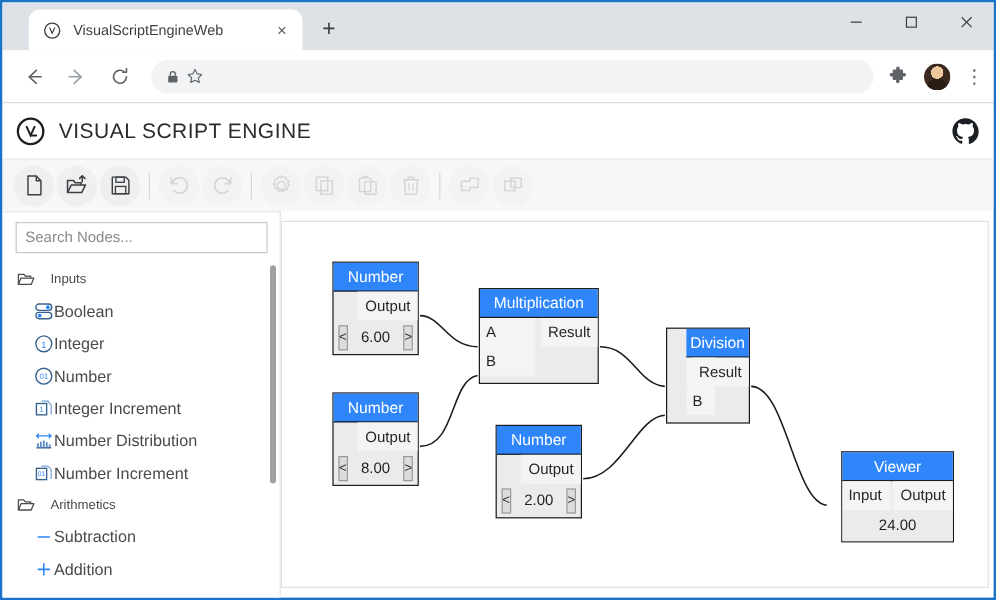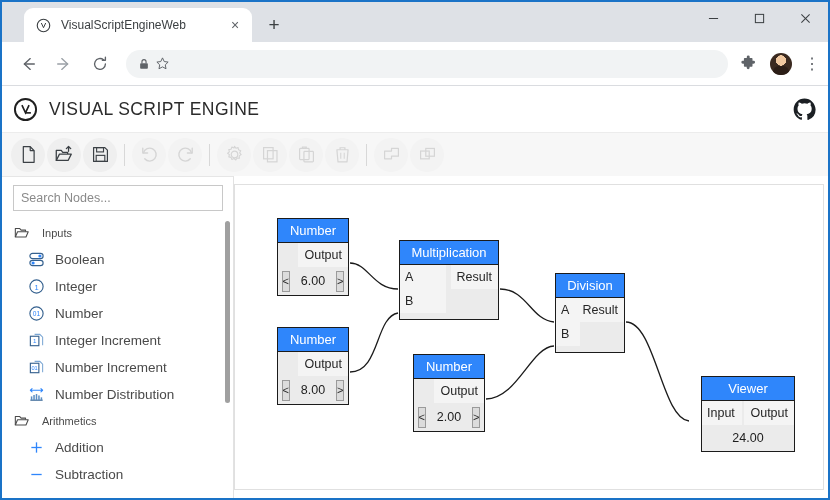--- a/index.html
+++ b/index.html
@@ -154,21 +154,21 @@
   }
   .search-input::placeholder { color: #8a8a8a; }
   .node-list { position: relative; margin-top: 9px; }
   .group-row {
     display: flex; align-items: center; height: 26px; padding-left: 11px;
   }
   .group-label { margin-left: 11px; font-size: 11px; color: #4a4a4a; }
   .item-row {
     display: flex; align-items: center; height: 27px; padding-left: 25px;
   }
-  .item-label { margin-left: 10px; font-size: 13.5px; color: #4a4a4a; }
+  .item-label { font-size: 13.5px; color: #4a4a4a; }
   .ico { width: 18px; height: 18px; display: flex; align-items: center; justify-content: center; flex: 0 0 18px;}
   .sb-scroll {
     position: absolute; right: 3px; top: 44px; width: 5px; height: 182px;
     background: #a0a0a0; border-radius: 3px;
   }
 
   
   .canvas {
     position: absolute; left: 232px; top: 182px;
     width: 590px; height: 306px;
@@ -444,70 +444,70 @@
               <rect x="2.5" y="4.5" width="9" height="10" fill="none" stroke="#35618f" stroke-width="1.2"></rect>
               <text x="7" y="11.6" font-family="Liberation Sans, sans-serif" font-size="6.6" fill="#2f86fb" text-anchor="middle">1</text>
             </svg>
         </span>
         <span class="item-label">Integer Increment</span>
       </div>
 
       <div class="item-row">
         <span class="ico">
           <svg width="17" height="17" viewBox="0 0 18 18">
-              <path d="M7 2.5 H12.5 L15.5 5.5 V14" fill="none" stroke="#7aa6d4" stroke-width="1.1"></path>
-              <rect x="2.5" y="4.5" width="9" height="10" fill="none" stroke="#35618f" stroke-width="1.2"></rect>
-              <text x="7" y="11.4" font-family="Liberation Sans, sans-serif" font-size="6" fill="#2f86fb" text-anchor="middle">01</text>
-            </svg>
-        </span>
-        <span class="item-label">Number Increment</span>
-      </div>
-
-      <div class="item-row">
-        <span class="ico">
-          <svg width="17" height="17" viewBox="0 0 18 18">
               <path d="M2.5 4.5 H15.5 M2.5 4.5 L4.3 2.8 M2.5 4.5 L4.3 6.2 M15.5 4.5 L13.7 2.8 M15.5 4.5 L13.7 6.2" fill="none" stroke="#2f86fb" stroke-width="1.1" stroke-linecap="round"></path>
               <line x1="2.5" y1="15" x2="15.5" y2="15" stroke="#35618f" stroke-width="1.2"></line>
               <rect x="3" y="11" width="1.6" height="4" fill="#5c8ec4"></rect>
               <rect x="5.6" y="9.5" width="1.6" height="5.5" fill="#5c8ec4"></rect>
               <rect x="8.2" y="8.5" width="1.6" height="6.5" fill="#5c8ec4"></rect>
               <rect x="10.8" y="10" width="1.6" height="5" fill="#5c8ec4"></rect>
               <rect x="13.4" y="12" width="1.6" height="3" fill="#5c8ec4"></rect>
             </svg>
         </span>
         <span class="item-label">Number Distribution</span>
       </div>
 
+      <div class="item-row">
+        <span class="ico">
+          <svg width="17" height="17" viewBox="0 0 18 18">
+              <path d="M7 2.5 H12.5 L15.5 5.5 V14" fill="none" stroke="#7aa6d4" stroke-width="1.1"></path>
+              <rect x="2.5" y="4.5" width="9" height="10" fill="none" stroke="#35618f" stroke-width="1.2"></rect>
+              <text x="7" y="11.4" font-family="Liberation Sans, sans-serif" font-size="6" fill="#2f86fb" text-anchor="middle">01</text>
+            </svg>
+        </span>
+        <span class="item-label">Number Increment</span>
+      </div>
+
       <div class="group-row">
         <span class="ico">
           <svg width="16" height="16" viewBox="0 0 18 18">
               <path d="M1.5 13.5 V4 H6.5 L8 5.8 H13 V7.2" fill="none" stroke="#4a4a4a" stroke-width="1.2" stroke-linejoin="round"></path>
               <path d="M1.5 13.5 L4 7.6 H16 L13.5 13.5 Z" fill="none" stroke="#4a4a4a" stroke-width="1.2" stroke-linejoin="round"></path>
             </svg>
         </span>
         <span class="group-label">Arithmetics</span>
       </div>
 
       <div class="item-row">
         <span class="ico">
           <svg width="15" height="15" viewBox="0 0 16 16">
+              <line x1="2.5" y1="8" x2="13.5" y2="8" stroke="#2f86fb" stroke-width="1.4"></line>
+            </svg>
+        </span>
+        <span class="item-label">Subtraction</span>
+      </div>
+
+      <div class="item-row">
+        <span class="ico">
+          <svg width="15" height="15" viewBox="0 0 16 16">
               <line x1="8" y1="2.5" x2="8" y2="13.5" stroke="#2f86fb" stroke-width="1.4"></line>
               <line x1="2.5" y1="8" x2="13.5" y2="8" stroke="#2f86fb" stroke-width="1.4"></line>
             </svg>
         </span>
         <span class="item-label">Addition</span>
-      </div>
-
-      <div class="item-row">
-        <span class="ico">
-          <svg width="15" height="15" viewBox="0 0 16 16">
-              <line x1="2.5" y1="8" x2="13.5" y2="8" stroke="#2f86fb" stroke-width="1.4"></line>
-            </svg>
-        </span>
-        <span class="item-label">Subtraction</span>
       </div>
 
     </div>
     <div class="sb-scroll"></div>
   </div>
 
   <div class="canvas">
 
     <svg class="wires">
       <path d="M 115,78 C 133,78 138,104 163,104" fill="none" stroke="#1b1b1b" stroke-width="1.3"></path>
@@ -565,21 +565,21 @@
         <div class="slot">
           <span class="slot-in">A</span>
           <span class="slot-out">Result</span>
         </div>
         <div class="slot">
           <span class="slot-in">B</span>
         </div>
       </div>
     </div>
 
-    <div class="node" style="left:320px; top:88px; width:70px;">
+    <div class="node" style="left:320px; top:88px; width:70px;padding-left:16px;">
       <div class="node-title">Division</div>
       <div class="node-body" style="height:54px;">
         <div class="slot">
           <span class="slot-in" style="width:24px;">A</span>
           <span class="slot-out">Result</span>
         </div>
         <div class="slot">
           <span class="slot-in" style="width:24px;">B</span>
         </div>
       </div>

